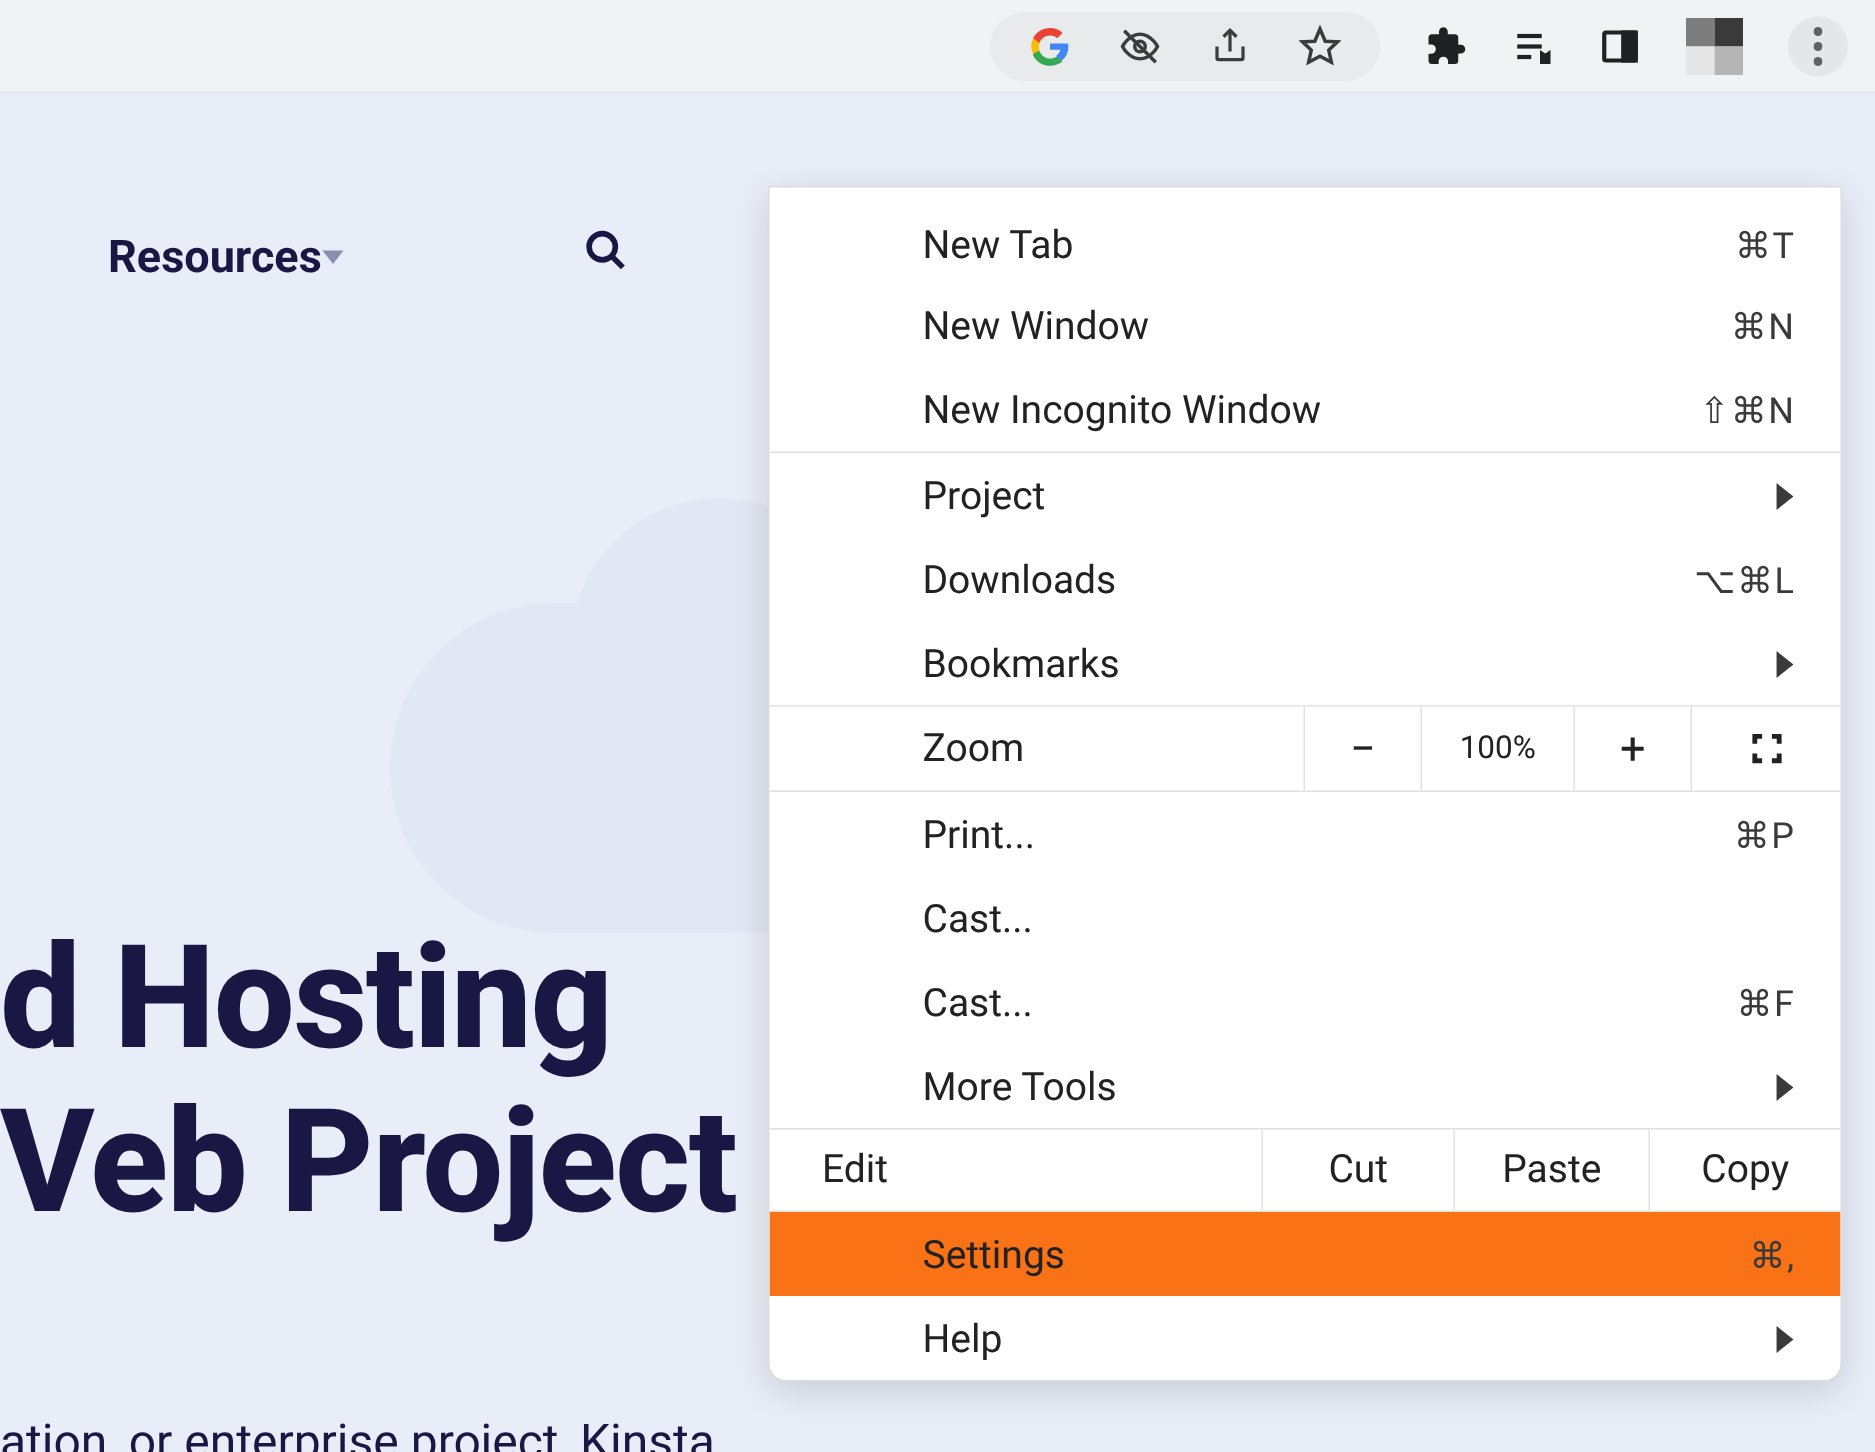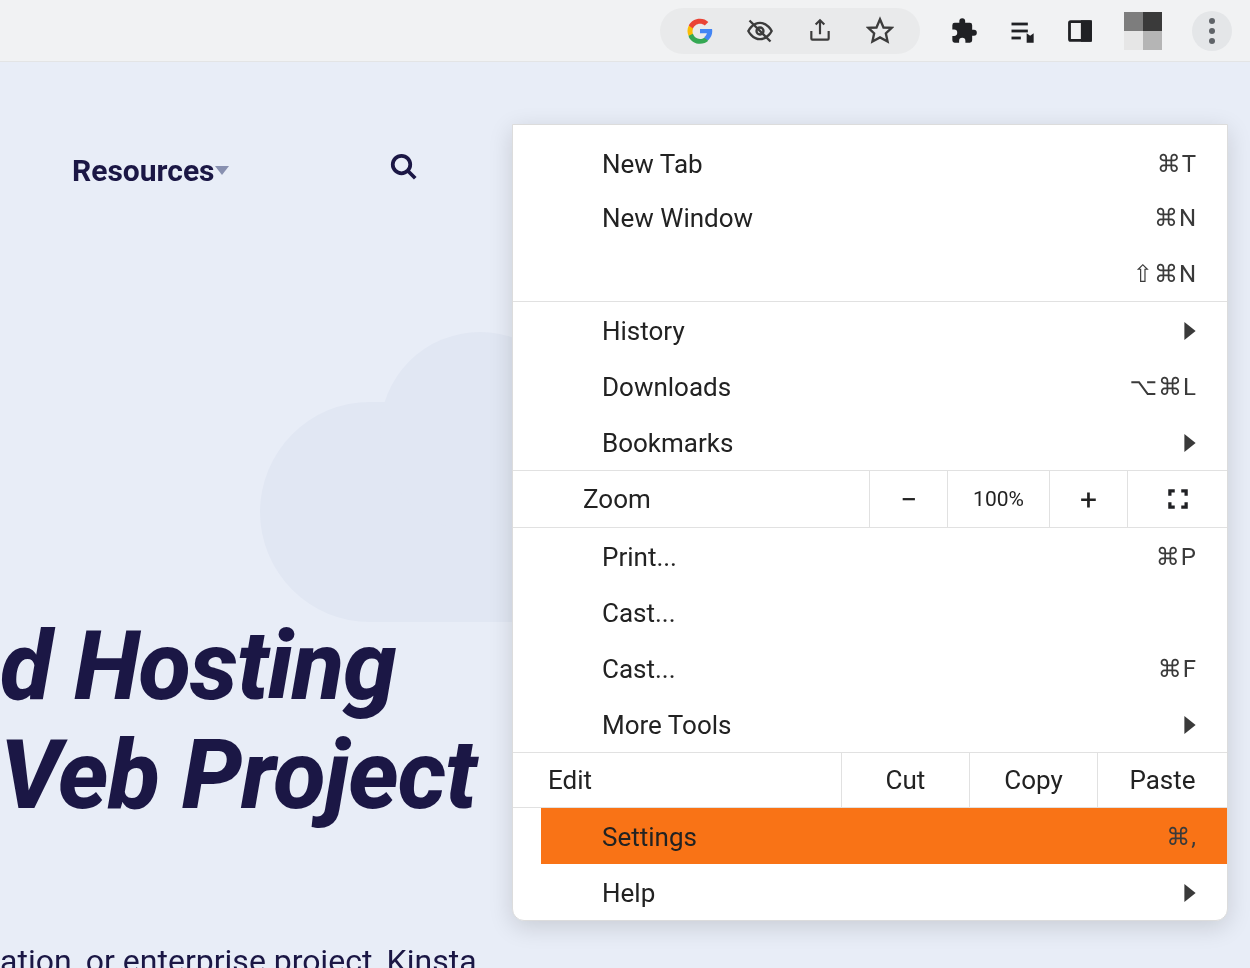--- a/index.html
+++ b/index.html
@@ -72,21 +72,20 @@
     border-radius:110px;
   }
   .cloud::before{
     content:"";position:absolute;top:-70px;left:120px;width:200px;height:200px;background:#e1e7f3;border-radius:50%;
   }
   .headline{
     position:absolute; top:550px; left:0;
     font-size:96px; font-weight:800; color:#1b1745; line-height:1.14;
     letter-spacing:-1px;
     white-space:pre;
-    font-style:italic;
   }
   .subline{
     position:absolute; top:880px; left:0;
     font-size:32px; color:#1b1745;
     white-space:pre;
   }
 
   
   .menu {
     position: absolute;
@@ -96,34 +95,33 @@
     border: 1px solid #dcdcdc;
     border-radius: 0 0 12px 12px;
     box-shadow: 0 6px 24px rgba(0,0,0,0.14);
     font-size: 26px;
     color: #222;
     overflow: hidden;
   }
   .menu-row {
     height: 56px;
     display:flex; align-items:center;
-    padding-left: 61px; padding-right: 30px;
+    padding-left: 102px; padding-right: 30px;
     position:relative;
     border-top: 1px solid transparent;
-    margin-left: 28px;
   }
   .menu-row.first{ padding-top:12px; height:64px;}
   .menu-sep { border-top: 1px solid #e1e1e1; height:0; }
   .menu-row .shortcut { margin-left:auto; color:#3a3a3a; font-size:24px; letter-spacing:1px;}
   .menu-row .arrow-right { margin-left:auto; }
   .menu-row.hover { background:#f97316; }
   .zoom-row {
     display:flex; align-items:stretch; height:58px; border-top:1px solid #e1e1e1; border-bottom:1px solid #e1e1e1;
   }
-  .zoom-label { flex:1; display:flex; align-items:center; padding-left:70px;}
+  .zoom-label { flex:1; display:flex; align-items:center; padding-left:102px;}
   .zoom-cell { width:78px; border-left:1px solid #e1e1e1; display:flex; align-items:center; justify-content:center; font-size:30px;}
   .zoom-pct { width:102px; border-left:1px solid #e1e1e1; display:flex; align-items:center; justify-content:center; font-size:21px;}
   .zoom-full { width:100px; border-left:1px solid #e1e1e1; display:flex; align-items:center; justify-content:center;}
   .edit-row {
     display:flex; align-items:stretch; height:56px; border-top:1px solid #e1e1e1; border-bottom:1px solid #e1e1e1;
   }
   .edit-label{flex:1; display:flex; align-items:center; padding-left:35px;}
   .edit-cell{ width:128px; border-left:1px solid #e1e1e1; display:flex; align-items:center; justify-content:center;}
   .edit-cell.paste{width:130px;}
   .arrow-right svg, .shortcut svg { display:block;}
@@ -217,25 +215,26 @@
   <div class="menu">
     <div class="menu-row first">
       <span>New Tab</span>
       <span class="shortcut">⌘T</span>
     </div>
     <div class="menu-row">
       <span>New Window</span>
       <span class="shortcut">⌘N</span>
     </div>
     <div class="menu-row">
+      <span>New Incognito Window</span>
       <span class="shortcut">⇧⌘N</span>
     </div>
     <div class="menu-sep"></div>
     <div class="menu-row">
-      <span>History</span>
+      <span>Project</span>
       <span class="arrow-right">
         <svg width="14" height="18" viewBox="0 0 10 16" fill="#3a3a3a">
             <polygon points="0,0 10,8 0,16"></polygon>
           </svg>
       </span>
     </div>
     <div class="menu-row">
       <span>Downloads</span>
       <span class="shortcut">⌥⌘L</span>
     </div>
@@ -276,22 +275,22 @@
       <span class="arrow-right">
         <svg width="14" height="18" viewBox="0 0 10 16" fill="#3a3a3a">
             <polygon points="0,0 10,8 0,16"></polygon>
           </svg>
       </span>
     </div>
 
     <div class="edit-row">
       <div class="edit-label">Edit</div>
       <div class="edit-cell">Cut</div>
+      <div class="edit-cell paste">Paste</div>
       <div class="edit-cell">Copy</div>
-      <div class="edit-cell paste">Paste</div>
     </div>
 
     <div class="menu-row hover">
       <span>Settings</span>
       <span class="shortcut">⌘,</span>
     </div>
     <div class="menu-row">
       <span>Help</span>
       <span class="arrow-right">
         <svg width="14" height="18" viewBox="0 0 10 16" fill="#3a3a3a">

